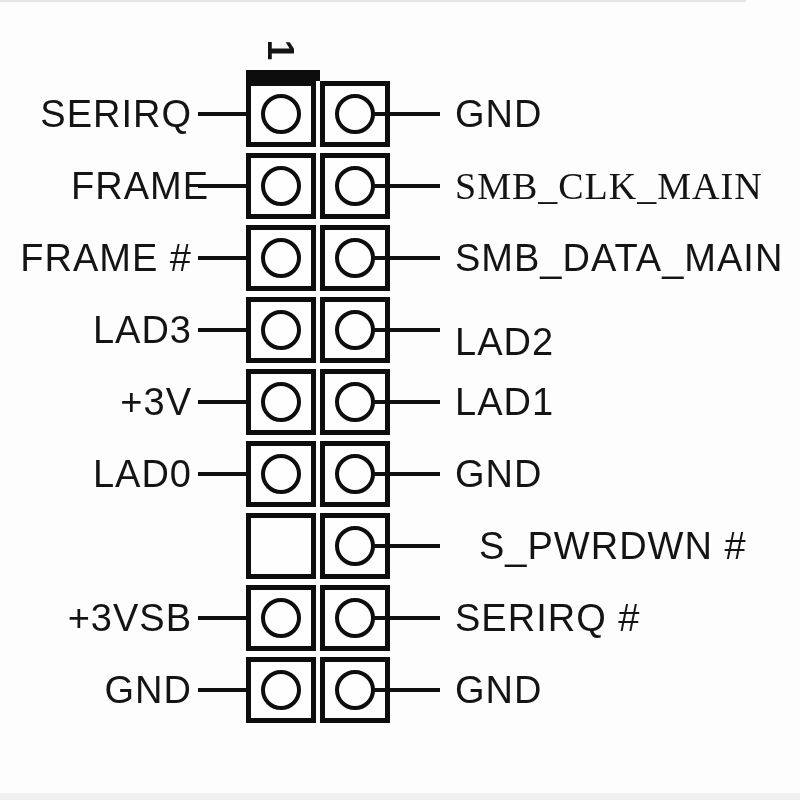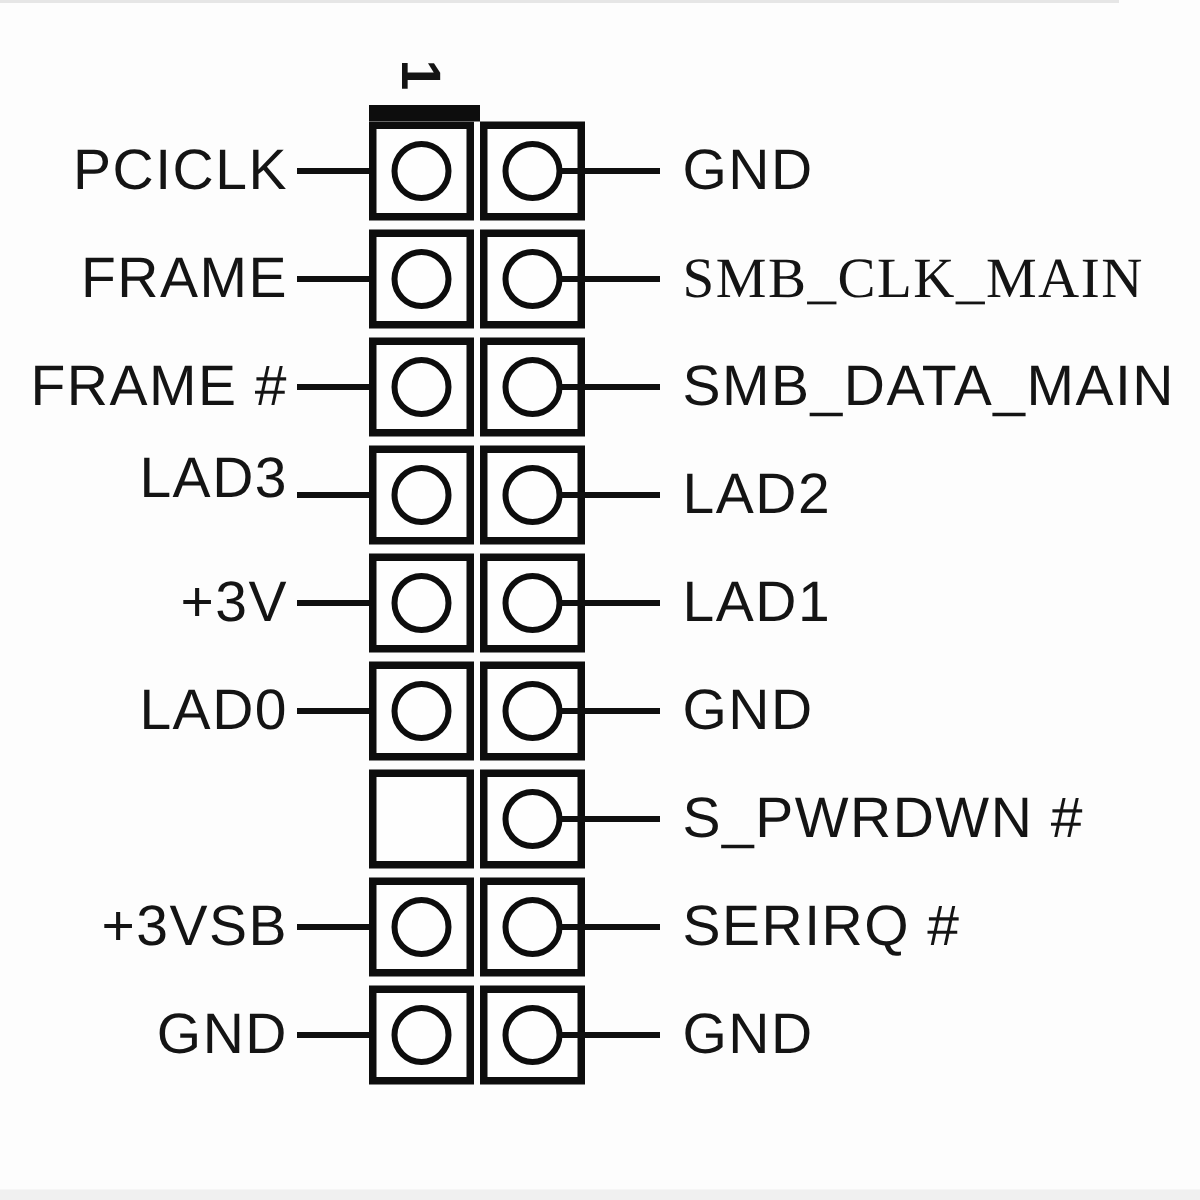--- a/index.html
+++ b/index.html
@@ -56,60 +56,60 @@
 <body>
 
 <div class="stage">
   <div class="edge-top"></div>
   <div class="edge-bottom"></div>
 
   <div class="pin1-num">1</div>
   <div class="pin1-bar"></div>
 
   <div id="grid">
-      <div class="lbl lbl-left" style="top: 88px;">PCICLK</div>
+      <div class="lbl lbl-left" style="top: 88px;">SERIRQ</div>
       <div class="lead lead-left" style="top: 112px;"></div>
       <div class="cell cell-left" style="top: 81px;">
         <div class="circ"></div>
       </div>
       <div class="cell cell-right" style="top: 81px;">
         <div class="circ"></div>
       </div>
       <div class="lead lead-right" style="top: 112px;"></div>
       <div class="lbl lbl-right" style="top: 88px;">GND</div>
-      <div class="lbl lbl-left" style="top: 160px;">FRAME</div>
+      <div class="lbl lbl-left" style="top: 160px; padding-left: 17px;">FRAME</div>
       <div class="lead lead-left" style="top: 184px;"></div>
       <div class="cell cell-left" style="top: 153px;">
         <div class="circ"></div>
       </div>
       <div class="cell cell-right" style="top: 153px;">
         <div class="circ"></div>
       </div>
       <div class="lead lead-right" style="top: 184px;"></div>
       <div class="lbl lbl-right" style="top: 160px; font-family: Liberation Serif, serif;">SMB_CLK_MAIN</div>
       <div class="lbl lbl-left" style="top: 232px;">FRAME #</div>
       <div class="lead lead-left" style="top: 256px;"></div>
       <div class="cell cell-left" style="top: 225px;">
         <div class="circ"></div>
       </div>
       <div class="cell cell-right" style="top: 225px;">
         <div class="circ"></div>
       </div>
       <div class="lead lead-right" style="top: 256px;"></div>
       <div class="lbl lbl-right" style="top: 232px;">SMB_DATA_MAIN</div>
-      <div class="lbl lbl-left" style="top: 293px;">LAD3</div>
+      <div class="lbl lbl-left" style="top: 304px;">LAD3</div>
       <div class="lead lead-left" style="top: 328px;"></div>
       <div class="cell cell-left" style="top: 297px;">
         <div class="circ"></div>
       </div>
       <div class="cell cell-right" style="top: 297px;">
         <div class="circ"></div>
       </div>
       <div class="lead lead-right" style="top: 328px;"></div>
-      <div class="lbl lbl-right" style="top: 304px;">LAD2</div>
+      <div class="lbl lbl-right" style="top: 316px;">LAD2</div>
       <div class="lbl lbl-left" style="top: 376px;">+3V</div>
       <div class="lead lead-left" style="top: 400px;"></div>
       <div class="cell cell-left" style="top: 369px;">
         <div class="circ"></div>
       </div>
       <div class="cell cell-right" style="top: 369px;">
         <div class="circ"></div>
       </div>
       <div class="lead lead-right" style="top: 400px;"></div>
       <div class="lbl lbl-right" style="top: 376px;">LAD1</div>
@@ -121,21 +121,21 @@
       <div class="cell cell-right" style="top: 441px;">
         <div class="circ"></div>
       </div>
       <div class="lead lead-right" style="top: 472px;"></div>
       <div class="lbl lbl-right" style="top: 448px;">GND</div>
       <div class="cell cell-left" style="top: 513px;"></div>
       <div class="cell cell-right" style="top: 513px;">
         <div class="circ"></div>
       </div>
       <div class="lead lead-right" style="top: 544px;"></div>
-      <div class="lbl lbl-right" style="top: 520px;">S_PWRDWN #</div>
+      <div class="lbl lbl-right" style="top: 520px; margin-left: 24px;">S_PWRDWN #</div>
       <div class="lbl lbl-left" style="top: 592px;">+3VSB</div>
       <div class="lead lead-left" style="top: 616px;"></div>
       <div class="cell cell-left" style="top: 585px;">
         <div class="circ"></div>
       </div>
       <div class="cell cell-right" style="top: 585px;">
         <div class="circ"></div>
       </div>
       <div class="lead lead-right" style="top: 616px;"></div>
       <div class="lbl lbl-right" style="top: 592px; text-align: right;">SERIRQ #</div>

